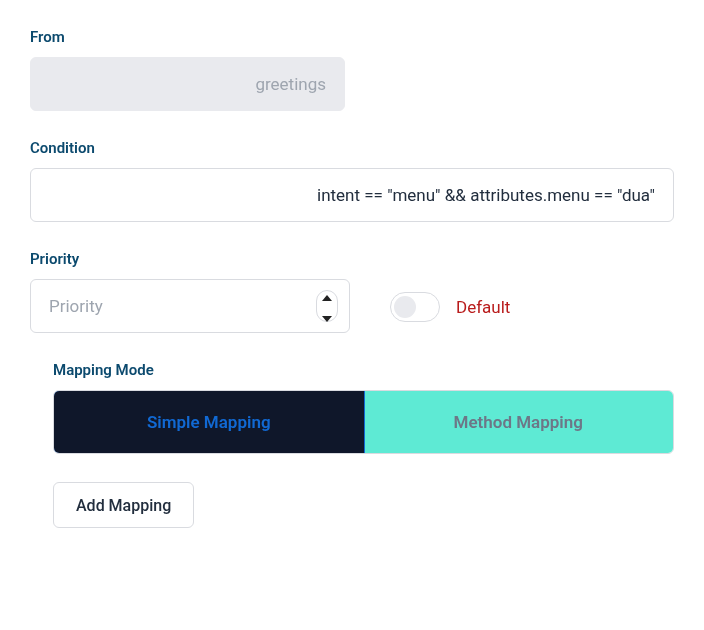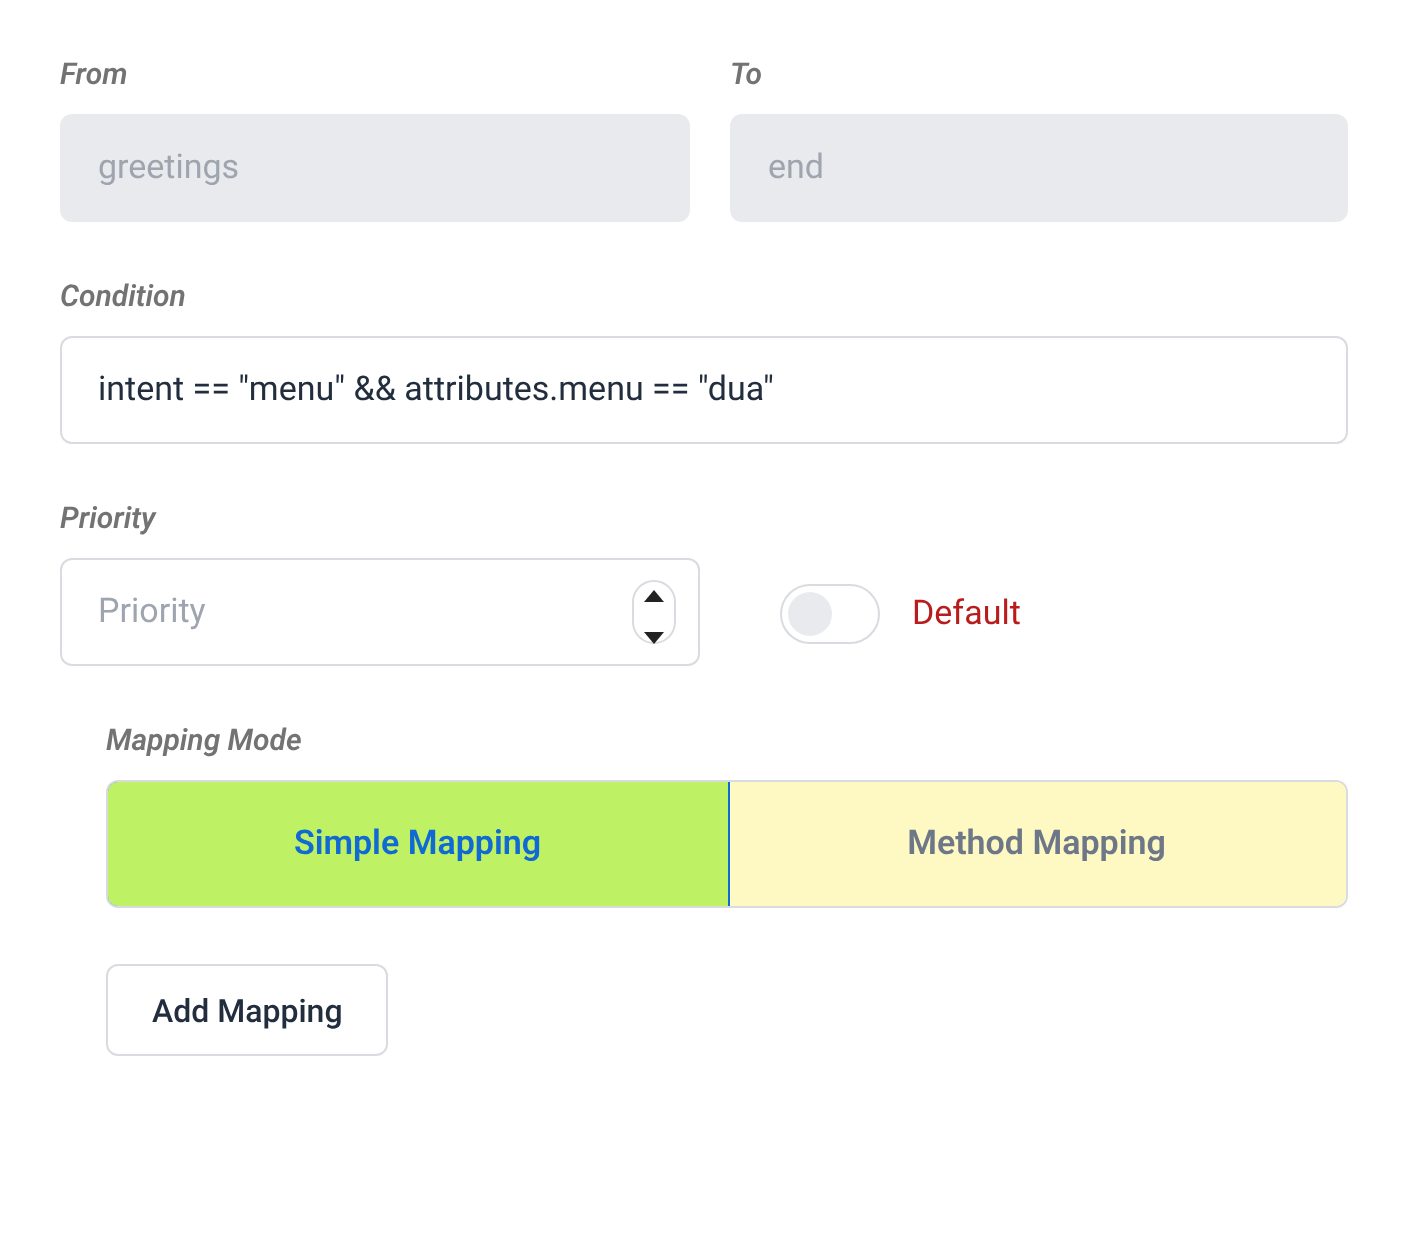--- a/index.html
+++ b/index.html
@@ -11,35 +11,35 @@
     padding: 28px 30px 30px 30px;
     color: #1f2937;
   }
   .row { display: flex; gap: 20px; }
   .col { flex: 1; display: flex; flex-direction: column; }
   .col.from { flex: 0 0 50%; max-width: 315px;}
   .col.to   { flex: 1; }
   .field-label {
     font-size: 15px;
     font-weight: 600;
-    color: #737373;
+    color: #0c4a6e;
     margin-bottom: 11px;
-    font-style: italic;
   }
   .input-base {
     width: 100%;
     height: 54px;
     font-size: 17px;
     padding: 0 18px;
     border-radius: 6px;
     color: #222e3e;
     background: #fff;
     border: 1px solid #d9dbe0;
     outline: none;
     font-family: inherit;
+    text-align: right;
   }
   .input-readonly {
     background: #e9eaee;
     color: #9ea5af;
     border: 1px solid #e9eaee;
   }
   .section { margin-bottom: 28px; }
   .priority-row {
     display: flex;
     align-items: center;
@@ -123,30 +123,30 @@
     display: flex;
     align-items: center;
     justify-content: center;
     font-size: 17px;
     font-weight: 600;
     cursor: pointer;
     user-select: none;
   }
   .tab.active {
     color: #1169d3;
-    background: #bef264;
+    background: #0f172a;
     border: 1px solid #1169d3;
     margin: -1px;
     border-radius: 6px 0 0 6px;
     position: relative;
     z-index: 1;
   }
   .tab.inactive {
     color: #6d7787;
-    background: #fef9c3;
+    background: #5eead4;
   }
 
   .add-mapping-btn {
     margin-top: 28px;
     height: 46px;
     padding: 13px 22px;
     font-size: 16px;
     font-weight: 500;
     color: #222e3e;
     background: #fff;
@@ -157,24 +157,20 @@
   }
 </style>
 </head>
 <body>
 
 <div class="section">
   <div class="row">
     <div class="col from">
       <div class="field-label">From</div>
       <input class="input-base input-readonly" type="text" readonly="" value="greetings" style="">
-    </div>
-    <div class="col to">
-      <div class="field-label">To</div>
-      <input class="input-base input-readonly" type="text" readonly="" value="end" style="">
     </div>
   </div>
 </div>
 
 <div class="section">
   <div class="field-label">Condition</div>
   <input class="input-base" type="text" value="intent == &quot;menu&quot; &amp;&amp; attributes.menu == &quot;dua&quot;" style="">
 </div>
 
 <div class="section">

